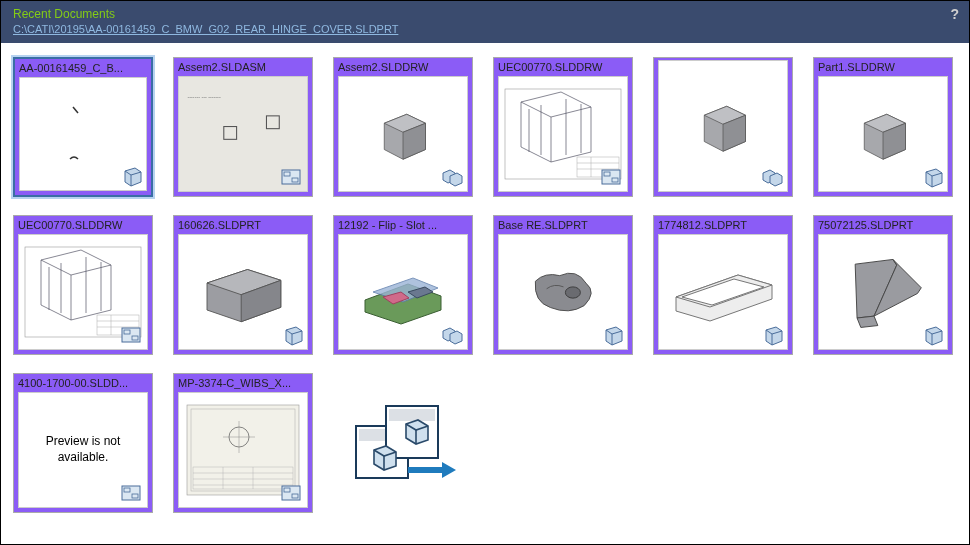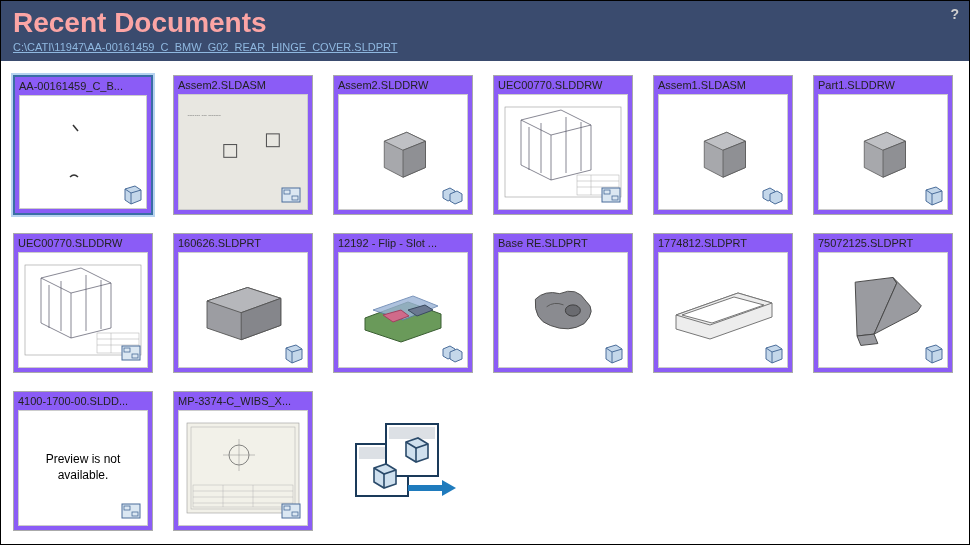--- a/index.html
+++ b/index.html
@@ -1,19 +1,19 @@
 <!DOCTYPE html>
 <html><head>
   <meta charset="utf-8">
   <style>
     * { box-sizing: border-box; margin: 0; padding: 0; }
     body { font-family: "Segoe UI", Tahoma, sans-serif; background: #fff; }
     .window { width: 970px; height: 545px; border: 1px solid #000; display: flex; flex-direction: column; position: relative; }
     .header { background: #3a4b6e; color: #fff; padding: 6px 12px 8px 12px; }
-    .header-title { font-size: 28px; font-weight: 700; color: #fca5a5; }
+    .header-title { font-size: 12px; font-weight: 400; color: #84cc16; }
     .header-path { font-size: 11px; color: #8fb8e0; text-decoration: underline; margin-top: 2px; cursor: pointer; }
     .help-icon { position: absolute; top: 5px; right: 10px; color: #d0d0d0; font-size: 14px; font-weight: bold; cursor: pointer; }
     .content { flex: 1; padding: 14px 12px; display: grid; grid-template-columns: repeat(6, 140px); grid-template-rows: repeat(3, 140px); gap: 18px 20px; justify-content: start; align-content: start; }
     .tile { width: 140px; border: 1px solid #aaa; background: #8b5cf6; display: flex; flex-direction: column; cursor: pointer; position: relative; }
     .tile.selected { border: 2px solid #3a6ea5; outline: 2px solid #b7d3f0; outline-offset: 0; }
     .tile-label { font-size: 11px; padding: 3px 4px 0 4px; color: #222; white-space: nowrap; overflow: hidden; text-overflow: ellipsis; height: 16px; }
     .tile-preview { flex: 1; margin: 2px 4px 4px 4px; border: 1px solid #ccc; background: #fff; position: relative; overflow: hidden; display: flex; align-items: center; justify-content: center; }
     .tile .preview-no { font-size: 12px; font-weight: normal; text-align: center; line-height: 1.3; }
     .type-badge { position: absolute; right: 3px; bottom: 3px; width: 24px; height: 20px; }
     
@@ -24,21 +24,21 @@
     .dnd-header { font-size: 11px; color: #333; padding: 2px 2px 4px 2px; display: flex; justify-content: space-between; align-items: center; }
     .dnd-close { font-size: 12px; color: #666; cursor: pointer; }
     .dnd-body { flex: 1; display: flex; align-items: center; justify-content: center; }
   </style>
 </head>
 <body>
 
 <div class="window">
   <div class="header">
     <div class="header-title">Recent Documents</div>
-    <div class="header-path">C:\CATI\11947\AA-00161459_C_BMW_G02_REAR_HINGE_COVER.SLDPRT</div>
+    <div class="header-path">C:\CATI\20195\AA-00161459_C_BMW_G02_REAR_HINGE_COVER.SLDPRT</div>
     <div class="help-icon">?</div>
   </div>
   <div class="content" id="content">
       <div class="tile selected">
         <div class="tile-label">AA-00161459_C_B...</div>
         <div class="tile-preview">
           <svg width="110" height="90" viewBox="0 0 110 90">
             <path d="M45 18 l5 6" stroke="#333" stroke-width="1.5"></path>
             <path d="M42 70 q4 -4 8 0" stroke="#333" fill="none" stroke-width="1.5"></path>
           </svg>
@@ -99,21 +99,20 @@
             </g>
           </svg>
           <div class="type-badge"><svg width="24" height="20" viewBox="0 0 24 20">
               <rect x="2" y="2" width="18" height="14" fill="#dbe7f2" stroke="#4a6d9a"></rect>
               <rect x="4" y="4" width="6" height="4" fill="none" stroke="#4a6d9a" stroke-width="0.8"></rect>
               <rect x="12" y="10" width="6" height="4" fill="none" stroke="#4a6d9a" stroke-width="0.8"></rect>
             </svg></div>
         </div>
       </div>
       <div class="tile">
-        <div class="tile-label">Assem1.SLDASM</div>
         <div class="tile-preview">
           <svg class="iso-cube" viewBox="0 0 80 70">
             <polygon points="15,20 45,8 70,20 70,55 40,68 15,55" fill="#a7a8ac" stroke="#555"></polygon>
             <polygon points="15,20 45,8 70,20 40,32" fill="#bfc0c4" stroke="#555"></polygon>
             <polygon points="40,32 70,20 70,55 40,68" fill="#8f9094" stroke="#555"></polygon>
           </svg>
           <div class="type-badge"><svg width="24" height="20" viewBox="0 0 24 20">
               <polygon points="3,5 10,2 15,5 15,12 8,15 3,12" fill="#c4d7ea" stroke="#4a6d9a" stroke-width="1"></polygon>
               <polygon points="10,8 17,5 22,8 22,15 15,18 10,15" fill="#c4d7ea" stroke="#4a6d9a" stroke-width="1"></polygon>
             </svg></div>

